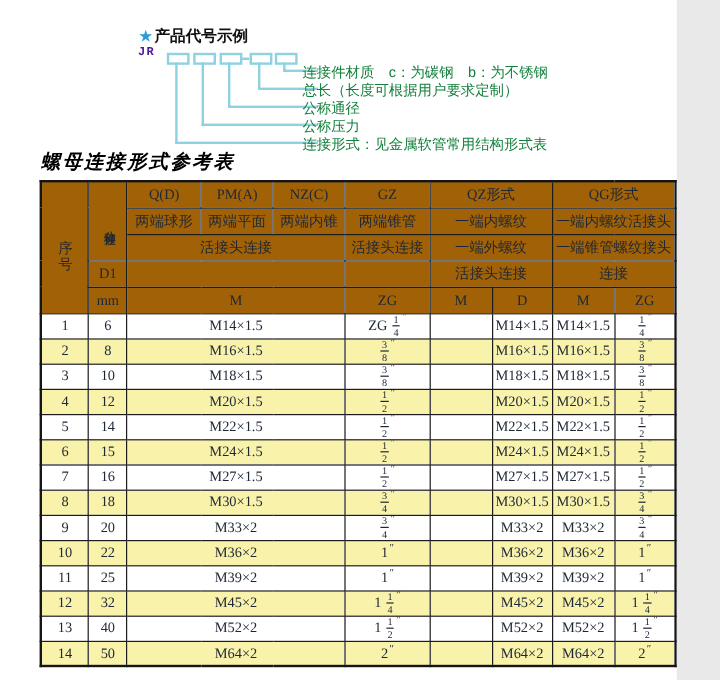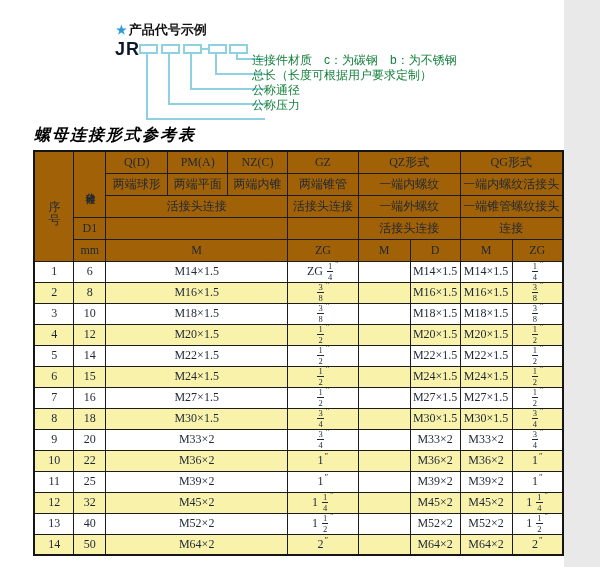--- a/index.html
+++ b/index.html
@@ -2,21 +2,21 @@
 <html><head>
 <meta charset="utf-8">
 <style>
   html,body{margin:0;padding:0;}
   body{background:#e9e9e9;font-family:"Liberation Sans",sans-serif;}
   .page{position:relative;width:564px;height:567px;background:#ffffff;overflow:hidden;}
 
   
   .diag-title{position:absolute;left:116px;top:21px;font-size:13px;font-weight:bold;color:#111;}
   .diag-title .star{color:#2b9cd8;margin-right:2px;font-size:12px;}
-  .jr-prefix{position:absolute;left:115px;top:39px;font-size:18px;font-weight:bold;color:#0f172a;letter-spacing:1px;}
+  .jr-prefix{position:absolute;left:115px;top:39px;font-size:10px;font-weight:bold;color:#4c1d95;letter-spacing:1px;font-family:Liberation Mono, monospace;}
   .code-box{position:absolute;top:44px;width:15px;height:6px;border:2px solid #8ed2e2;background:#fff;}
   .b1{left:139px}.b2{left:161px}.b3{left:183px}.b4{left:208px}.b5{left:229px}
   .code-dash{position:absolute;left:200px;top:48px;width:8px;height:2px;background:#8ed2e2;}
   .cline{position:absolute;background:#8ed2e2;}
   .vline{width:2px;}
   .hline{height:2px;}
   .diag-label{position:absolute;left:252px;font-size:12px;font-weight:normal;color:#15803d;white-space:nowrap;}
 
   
   .table-title{position:absolute;left:34px;top:125px;font-size:16px;font-weight:bold;font-style:italic;
@@ -64,20 +64,21 @@
   <div class="cline hline" style="left:236px;top:58px;width:29px;"></div>
   <div class="cline hline" style="left:215px;top:73px;width:50px;"></div>
   <div class="cline hline" style="left:190px;top:88px;width:75px;"></div>
   <div class="cline hline" style="left:168px;top:103px;width:97px;"></div>
   <div class="cline hline" style="left:146px;top:118px;width:119px;"></div>
 
   <div class="diag-label" style="top:52px;">连接件材质　c：为碳钢　b：为不锈钢</div>
   <div class="diag-label" style="top:67px;">总长（长度可根据用户要求定制）</div>
   <div class="diag-label" style="top:82px;">公称通径</div>
   <div class="diag-label" style="top:97px;">公称压力</div>
+  <div class="diag-label" style="top:112px;">连接形式：见金属软管常用结构形式表</div>
 
   <div class="table-title">螺母连接形式参考表</div>
 
   <table class="ref">
     <colgroup>
       <col style="width:40px">
         <col style="width:32px">
         <col style="width:62px">
         <col style="width:60px">
       <col style="width:60px">

